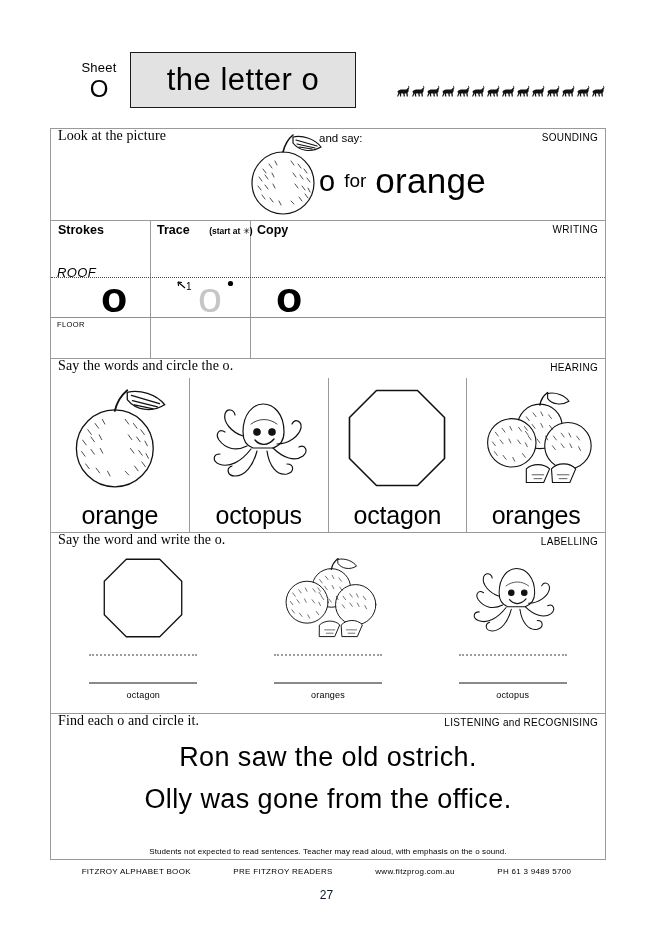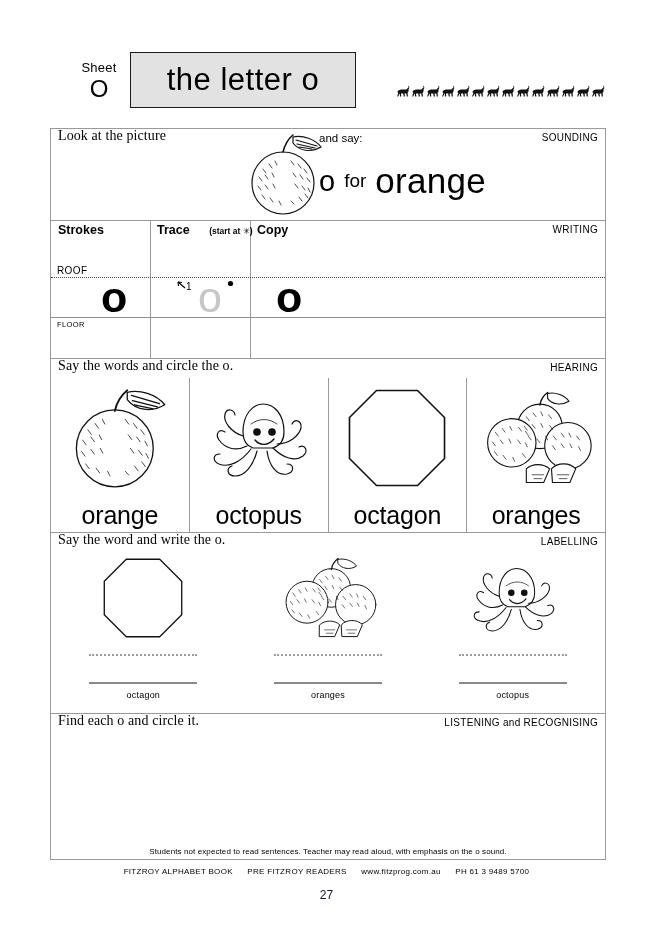--- a/index.html
+++ b/index.html
@@ -72,21 +72,21 @@
   .writing{height:138px;}
   .w-cols{position:absolute;left:0;top:0;width:100%;height:138px;}
   .w-div{position:absolute;top:0;width:1px;height:138px;background:#9a9a9a;}
   .w-colhead{position:absolute;top:2px;font-size:12.5px;line-height:15px;white-space:nowrap;font-weight:bold;}
   .w-small{font-size:8.5px;padding-left:16px;}
   .roofline{
     position:absolute;left:0;top:56px;width:100%;height:0;
     border-top:1.4px dotted #4a4a4a;
   }
   .floorline{position:absolute;left:0;top:96px;width:100%;height:1px;background:#8f8f8f;}
-  .lbl-roof{position:absolute;left:6px;top:44px;font-size:10px;letter-spacing:.4px;}
+  .lbl-roof{position:absolute;left:6px;top:44px;font-size:13px;letter-spacing:.4px;font-style:italic;}
   .lbl-floor{position:absolute;left:6px;top:99px;font-size:7.5px;letter-spacing:.4px;}
   .glyph{
     position:absolute;font-size:43px;line-height:40px;font-weight:700;
     top:56px;
   }
   .glyph.solid{color:#000;}
   .glyph.ghost{color:#c6c6c6;font-weight:500;}
   .stroke-arrow{position:absolute;left:124px;top:58px;font-size:11px;line-height:12px;}
 
   
@@ -127,21 +127,21 @@
   .teacher-note{
     position:absolute;left:0;bottom:4px;width:100%;text-align:center;
     font-size:8px;line-height:11px;letter-spacing:.1px;
   }
 
   
   .footer-credit{
     position:absolute;left:0;top:866px;width:653px;text-align:center;
     font-size:8px;line-height:12px;letter-spacing:.3px;white-space:nowrap;
   }
-  .footer-credit span{margin:0 6px;}
+  .footer-credit span{margin:0 20px;}
   .page-num{
     position:absolute;left:0;top:888px;width:653px;text-align:center;
     font-size:12px;line-height:14px;color:#0f172a;
   }
 </style>
 </head>
 <body>
 
 <div class="page">
 
@@ -510,20 +510,24 @@
             <div class="l-word">octopus</div>
           </div>
         </div>
     </div>
 
     <div class="sec listening">
       <div class="sec-head">
         <div class="sec-instr">Find each o and circle it.</div>
         <div class="sec-tag">LISTENING and RECOGNISING</div>
       </div>
+      <div class="sentences">
+        <div class="sentence">Ron saw the old ostrich.</div>
+        <div class="sentence">Olly was gone from the office.</div>
+      </div>
       <div class="teacher-note">Students not expected to read sentences.   Teacher may read aloud, with emphasis on the o sound.</div>
     </div>
 
   </div>
 
   <div class="footer-credit">
     <span>FITZROY ALPHABET BOOK</span>
     <span>PRE FITZROY READERS</span>
     <span>www.fitzprog.com.au</span>
     <span>PH  61 3 9489 5700</span>

